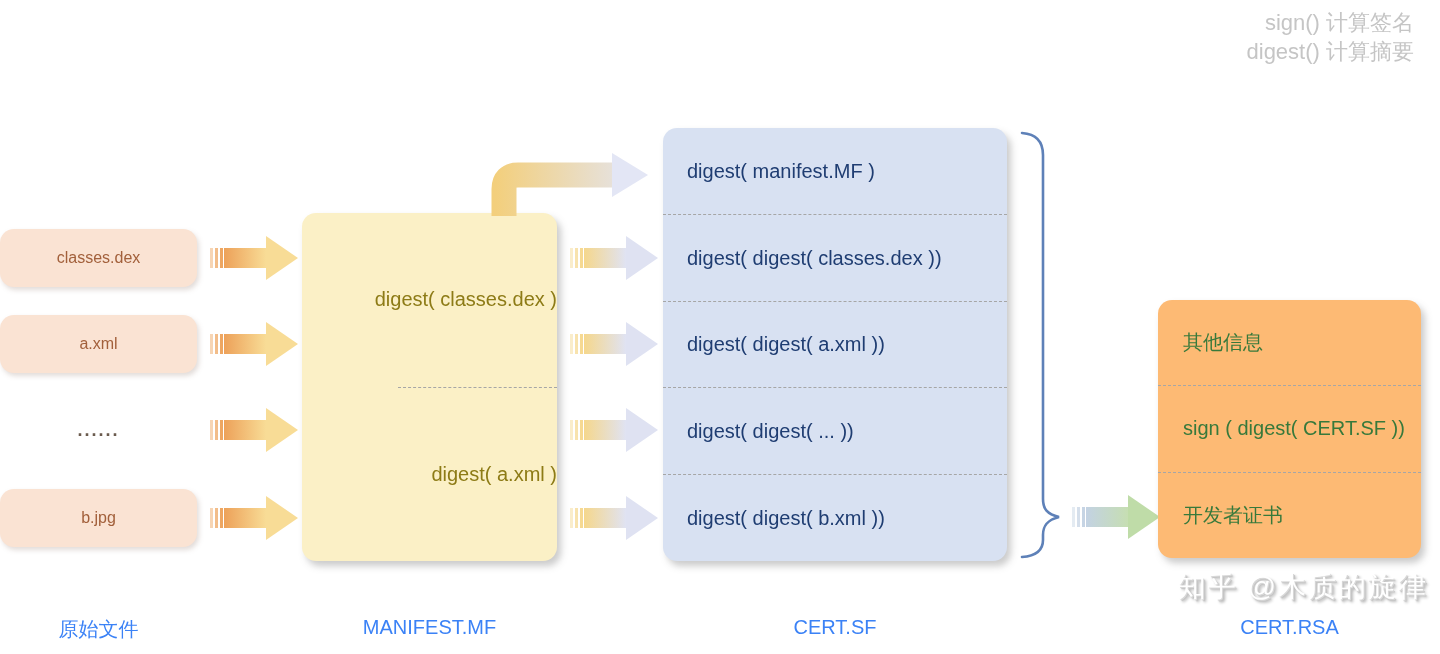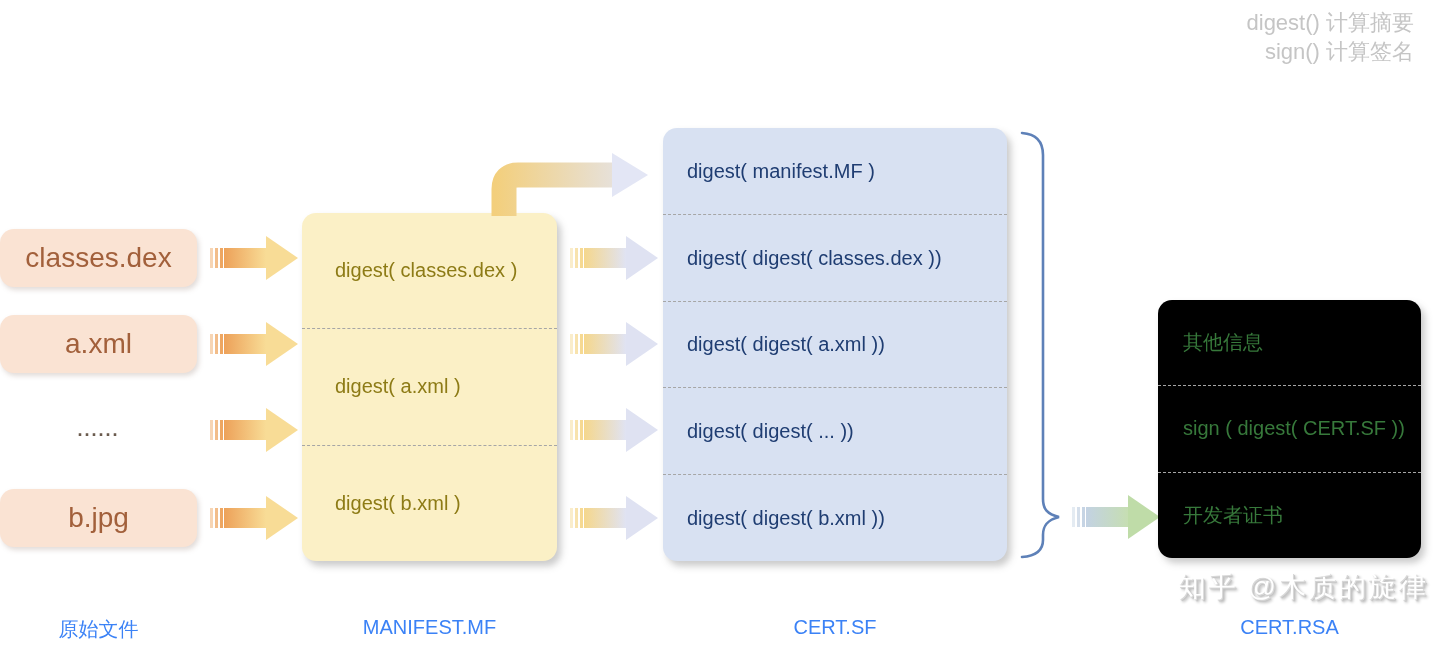--- a/index.html
+++ b/index.html
@@ -14,43 +14,43 @@
   .legend {
     position:absolute; top:8px; right:26px; text-align:right;
     font-size:22px; line-height:1.32; color:#C5C5C5;
   }
 
   
   .file-box {
     position:absolute; left:0; width:197px; height:58px;
     background:#FAE3D3; border-radius:14px; color:#A2603B;
     display:flex; align-items:center; justify-content:center;
-    font-size:28px; box-shadow:2px 3px 5px rgba(160,140,130,.30);
+    font-size:16px; box-shadow:2px 3px 5px rgba(160,140,130,.30);
   }
   .file-box.dots {
     background:none; box-shadow:none; color:#6B5B4E;
     letter-spacing:2px; font-weight:bold; font-size:18px;
   }
 
   
   .box {
     position:absolute; border-radius:14px;
     box-shadow:4px 5px 7px rgba(140,140,140,.45);
     display:flex; flex-direction:column;
   }
   .box .row { flex:1; display:flex; align-items:center; font-size:20px; }
   .box .row + .row { border-top:1px dashed #A6A6A6; }
 
-  .manifest-box { left:302px; top:213px; width:255px; height:348px; background:#FBF0C6; color:#8D7B16; }
+  .manifest-box { left:302px; top:213px; width:255px; height:348px; background:#FBF0C6; color:#8D7B16;align-items:flex-end; }
   .manifest-box .row { padding-left:33px; }
 
   .certsf-box { left:663px; top:128px; width:344px; height:433px; background:#D8E1F2; color:#1F3D72; }
   .certsf-box .row { padding-left:24px; padding-right:50px; line-height:1.3; }
 
-  .certrsa-box { left:1158px; top:300px; width:263px; height:258px; background:#000000; color:#37793B; }
+  .certrsa-box { left:1158px; top:300px; width:263px; height:258px; background:#fdba74; color:#37793B; }
   .certrsa-box .row { padding-left:25px; white-space:nowrap; }
 
   
   .arrow { position:absolute; width:88px; height:44px; }
   .arrow .s { position:absolute; width:3px; height:20px; top:12px; }
   .arrow .s1 { left:0;  opacity:.45; }
   .arrow .s2 { left:5px; opacity:.70; }
   .arrow .s3 { left:10px; opacity:.95; }
   .arrow .abody { position:absolute; left:14px; top:12px; width:42px; height:20px; }
   .arrow .ahead { position:absolute; left:56px; top:0; width:32px; height:44px;
@@ -82,22 +82,22 @@
     text-shadow:1px 1px 0 #D8D8D8, 2px 2px 1px #C2C2C2, 3px 3px 3px #ADADAD;
     white-space:nowrap;
   }
 </style>
 </head>
 <body>
 
 <div class="canvas">
 
   <div class="legend">
+    <div>sign() 计算签名</div>
     <div>digest() 计算摘要</div>
-    <div>sign() 计算签名</div>
   </div>
 
   <div class="file-box" style="top:229px">classes.dex</div>
   <div class="file-box" style="top:315px">a.xml</div>
   <div class="file-box dots" style="top:401px">......</div>
   <div class="file-box" style="top:489px">b.jpg</div>
 
   <div class="arrow orange" style="left:210px;top:236px">
       <i class="s s1"></i>
       <i class="s s2"></i>
@@ -123,21 +123,20 @@
       <i class="s s1"></i>
       <i class="s s2"></i>
       <i class="s s3"></i>
       <span class="abody"></span>
       <span class="ahead"></span>
     </div>
 
   <div class="box manifest-box">
     <div class="row">digest( classes.dex )</div>
     <div class="row">digest( a.xml )</div>
-    <div class="row">digest( b.xml )</div>
   </div>
 
   <div class="arrow lav" style="left:570px;top:236px">
       <i class="s s1"></i>
       <i class="s s2"></i>
       <i class="s s3"></i>
       <span class="abody"></span>
       <span class="ahead"></span>
     </div>
   <div class="arrow lav" style="left:570px;top:322px">

